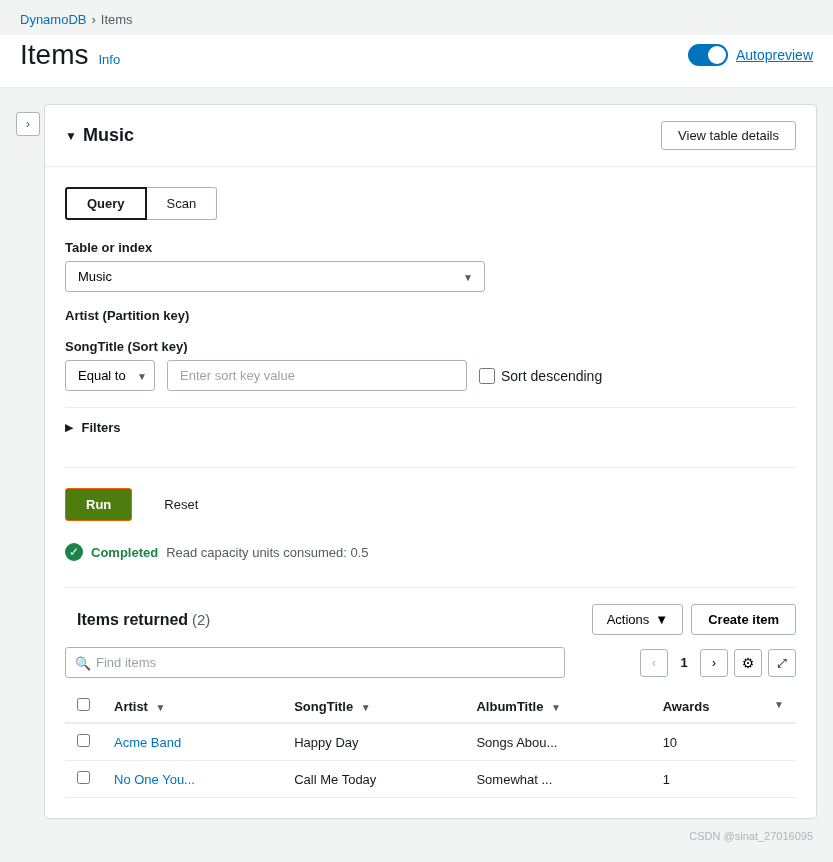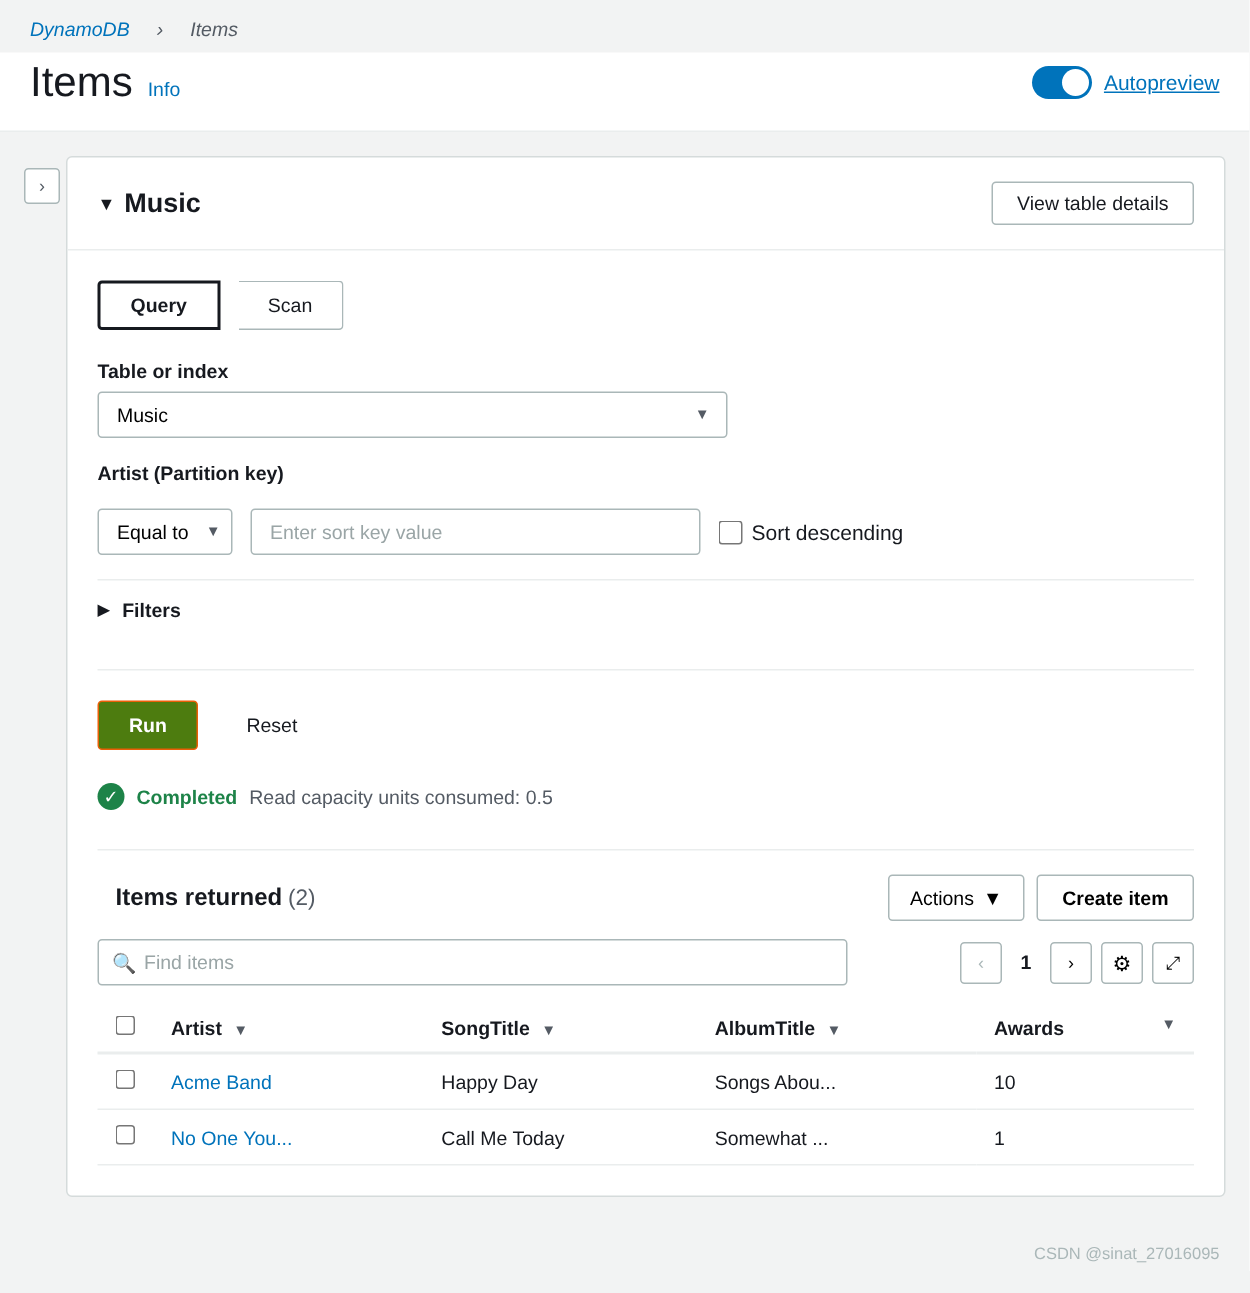--- a/index.html
+++ b/index.html
@@ -1,18 +1,18 @@
 <!DOCTYPE html>
 <html><head>
   <meta charset="utf-8">
   <style>
     * { box-sizing: border-box; margin: 0; padding: 0; }
     body { font-family: -apple-system, BlinkMacSystemFont, 'Segoe UI', Arial, sans-serif; background: #f2f3f3; font-size: 14px; color: #16191f; }
 
-    .breadcrumb { display: flex; align-items: center; gap: 18px; padding: 12px 20px 8px; font-size: 13px; color: #545b64; font-style: italic; }
+    .breadcrumb { display: flex; align-items: center; gap: 5px; padding: 12px 20px 8px; font-size: 13px; color: #545b64; }
     .breadcrumb a { color: #0073bb; text-decoration: none; }
     .breadcrumb-sep { color: #545b64; }
 
     .page-header { display: flex; align-items: center; justify-content: space-between; padding: 4px 20px 16px; background: #fff; border-bottom: 1px solid #eaeded; }
     .page-title-area { display: flex; align-items: baseline; gap: 10px; }
     .page-title { font-size: 28px; font-weight: 300; color: #16191f; }
     .info-badge { color: #0073bb; font-size: 13px; cursor: pointer; }
 
     .autopreview-area { display: flex; align-items: center; gap: 8px; }
     .autopreview-label { font-size: 14px; color: #0073bb; text-decoration: underline; cursor: pointer; }
@@ -28,21 +28,21 @@
 
     .panel-header { display: flex; align-items: center; justify-content: space-between; padding: 16px 20px; border-bottom: 1px solid #eaeded; }
     .panel-title-area { display: flex; align-items: center; gap: 6px; }
     .chevron-icon { color: #16191f; font-size: 12px; }
     .panel-title { font-size: 18px; font-weight: 600; }
 
     .view-table-btn { padding: 6px 16px; border: 1px solid #aab7b8; border-radius: 3px; background: #fff; cursor: pointer; font-size: 13px; color: #16191f; }
 
     .panel-body { padding: 20px; }
 
-    .query-scan-tabs { display: flex; gap: 12px; margin-bottom: 20px; }
+    .query-scan-tabs { display: flex; gap: 0; margin-bottom: 20px; }
     .tab-btn { padding: 7px 20px; border: 1px solid #aab7b8; background: #fff; cursor: pointer; font-size: 13px; color: #16191f; }
     .tab-btn:first-child { border-radius: 3px 0 0 3px; }
     .tab-btn:last-child { border-radius: 0 3px 3px 0; border-left: none; }
     .tab-btn.active { background: #fff; border: 2px solid #16191f; font-weight: 600; }
     .tab-btn:not(.active) { border-color: #aab7b8; }
 
     .form-group { margin-bottom: 16px; }
     .form-label { font-size: 13px; font-weight: 600; margin-bottom: 6px; display: block; color: #16191f; }
     .form-select { width: 100%; max-width: 420px; padding: 7px 12px; border: 1px solid #aab7b8; border-radius: 3px; background: #fff; font-size: 13px; appearance: none; cursor: pointer; }
     .select-wrapper { position: relative; max-width: 420px; }
@@ -152,20 +152,21 @@
             <option>Music</option>
           </select>
         </div>
       </div>
 
       <div class="form-group">
         <label class="form-label">Artist (Partition key)</label>
       </div>
 
       <div class="form-group">
+        <label class="form-label">SongTitle (Sort key)</label>
         <div class="sort-key-row">
           <div class="sort-key-select-wrap">
             <select class="sort-key-select">
               <option>Equal to</option>
             </select>
           </div>
           <input class="sort-key-input" type="text" placeholder="Enter sort key value" style="">
           <div class="sort-desc-area">
             <input type="checkbox" style="">
             <span>Sort descending</span>

